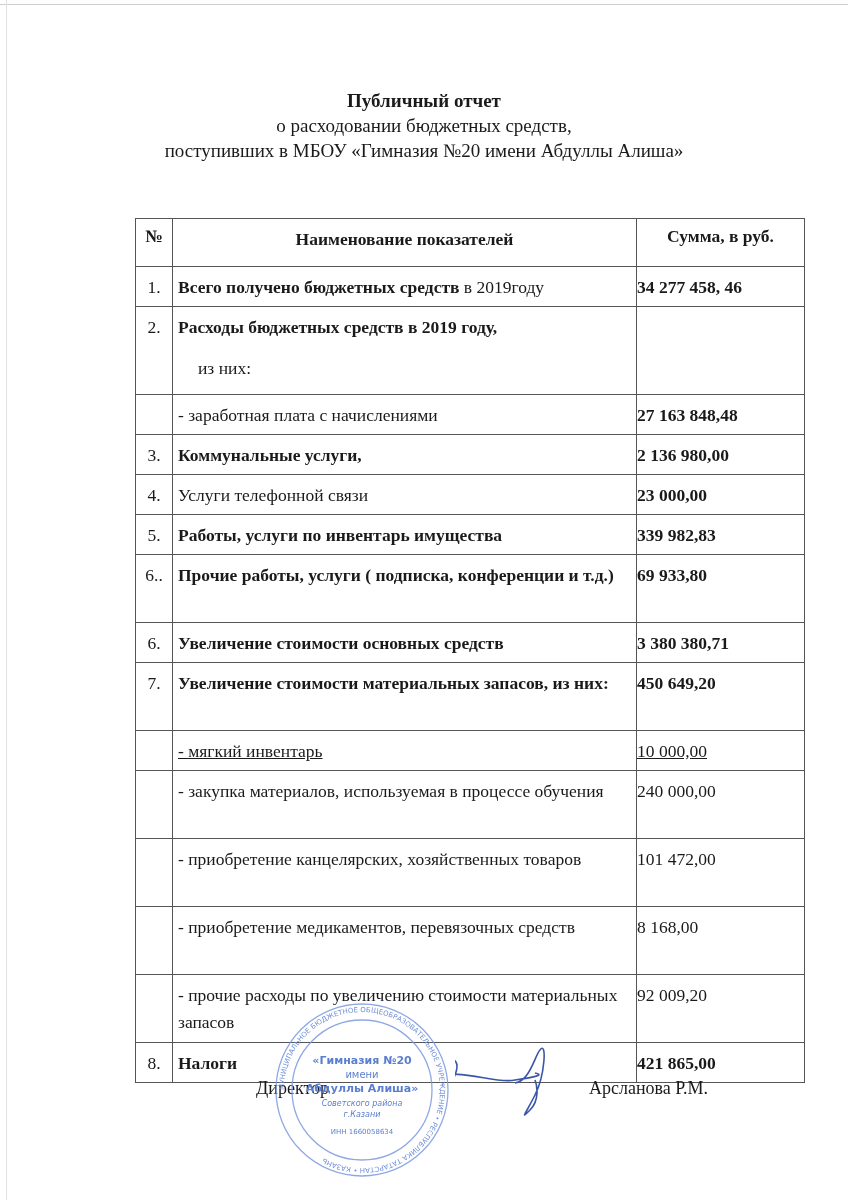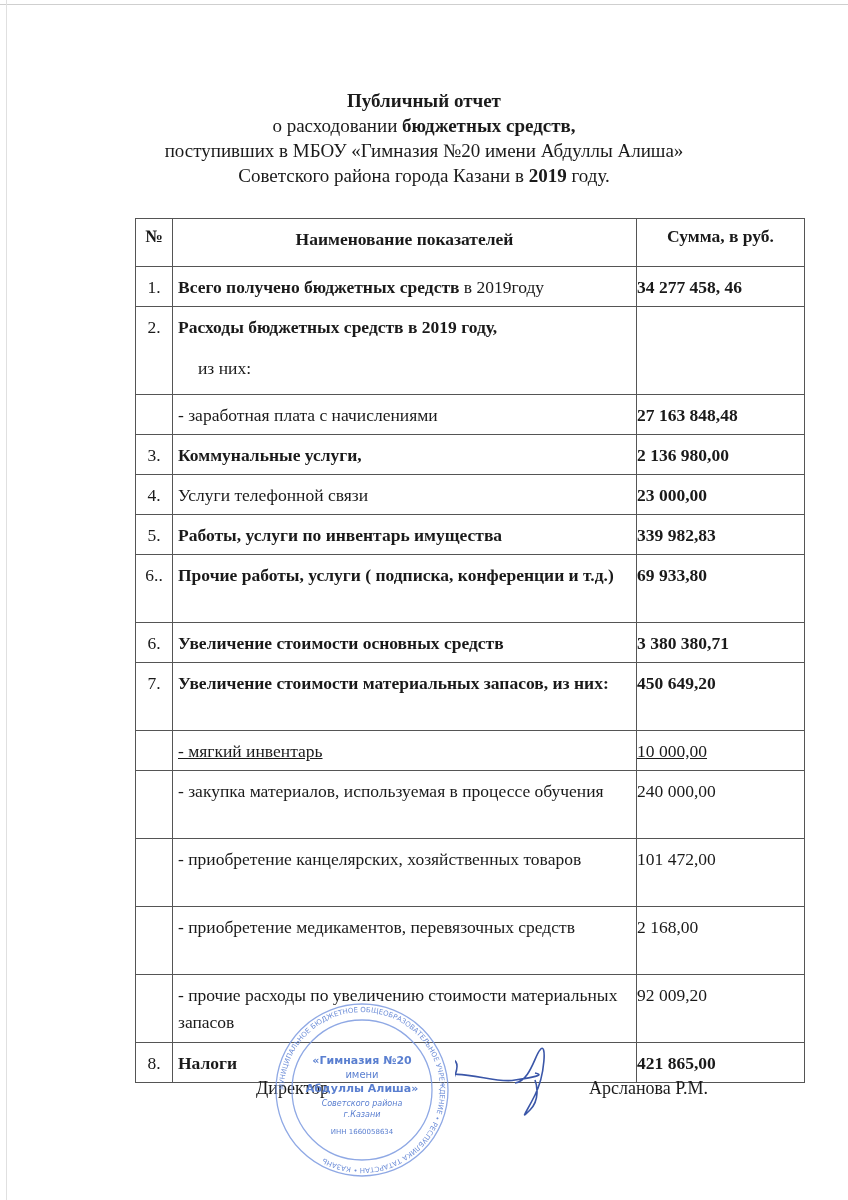--- a/index.html
+++ b/index.html
@@ -4,21 +4,21 @@
 <style>
   html, body { margin: 0; padding: 0; }
   body {
     width: 848px; height: 1200px; background: #ffffff; position: relative; overflow: hidden;
     font-family: "Liberation Serif", "DejaVu Serif", serif; color: #1a1a1a;
   }
   .scan-edge-top { position: absolute; left: 0; top: 4px; width: 848px; height: 1px; background: #cfcfcf; }
   .scan-edge-left { position: absolute; left: 6px; top: 0; width: 1px; height: 1200px; background: #e0e0e0; }
   .title-block { position: absolute; top: 88px; left: 0; width: 848px; text-align: center; font-size: 19px; line-height: 25px; }
   .title-block .t1 { font-weight: bold; }
-  .title-block b { font-weight: bold; }
+  .title-block b { font-weight: normal; }
   table.report {
     position: absolute; left: 135px; top: 218px; width: 670px; border-collapse: collapse; font-size: 17.5px;
   }
   table.report td, table.report th {
     border: 1.5px solid #555; vertical-align: top; padding: 0;
   }
   table.report th { font-weight: bold; height: 40px; vertical-align: top; padding-top: 7px; }
   .c-num { width: 36px; text-align: center; padding-top: 7px !important; }
   .c-name { width: 458px; padding: 7px 0 0 5px !important; line-height: 27px; }
   .c-sum { padding-top: 7px !important; }
@@ -34,21 +34,20 @@
 </head>
 <body>
 
 <div class="scan-edge-top"></div>
 <div class="scan-edge-left"></div>
 
 <div class="title-block">
   <div class="t1">Публичный отчет</div>
   <div><span>о расходовании </span><b>бюджетных средств</b><b>,</b></div>
   <div>поступивших в МБОУ «Гимназия №20 имени Абдуллы Алиша»</div>
-  <div><span>Советского района города Казани в </span><b>2019</b><span> году.</span></div>
 </div>
 
 <table class="report">
   <thead>
     <tr>
       <th class="c-num">№</th>
       <th class="c-name" style="text-align:center;padding-left:0!important">Наименование показателей</th>
       <th class="c-sum">Сумма, в руб.</th>
     </tr>
   </thead>
@@ -109,21 +108,21 @@
         <td class="c-sum">240 000,00</td>
       </tr>
       <tr style="height: 68px;">
         <td class="c-num"></td>
         <td class="c-name"><span>- приобретение канцелярских, хозяйственных товаров</span></td>
         <td class="c-sum">101 472,00</td>
       </tr>
       <tr style="height: 68px;">
         <td class="c-num"></td>
         <td class="c-name"><span>- приобретение медикаментов, перевязочных средств</span></td>
-        <td class="c-sum">2 168,00</td>
+        <td class="c-sum">8 168,00</td>
       </tr>
       <tr style="height: 68px;">
         <td class="c-num"></td>
         <td class="c-name"><span>- прочие расходы по увеличению стоимости материальных запасов</span></td>
         <td class="c-sum">92 009,20</td>
       </tr>
       <tr style="height: 40px;">
         <td class="c-num">8.</td>
         <td class="c-name"><span class="bold">Налоги</span></td>
         <td class="c-sum bold">421 865,00</td>

